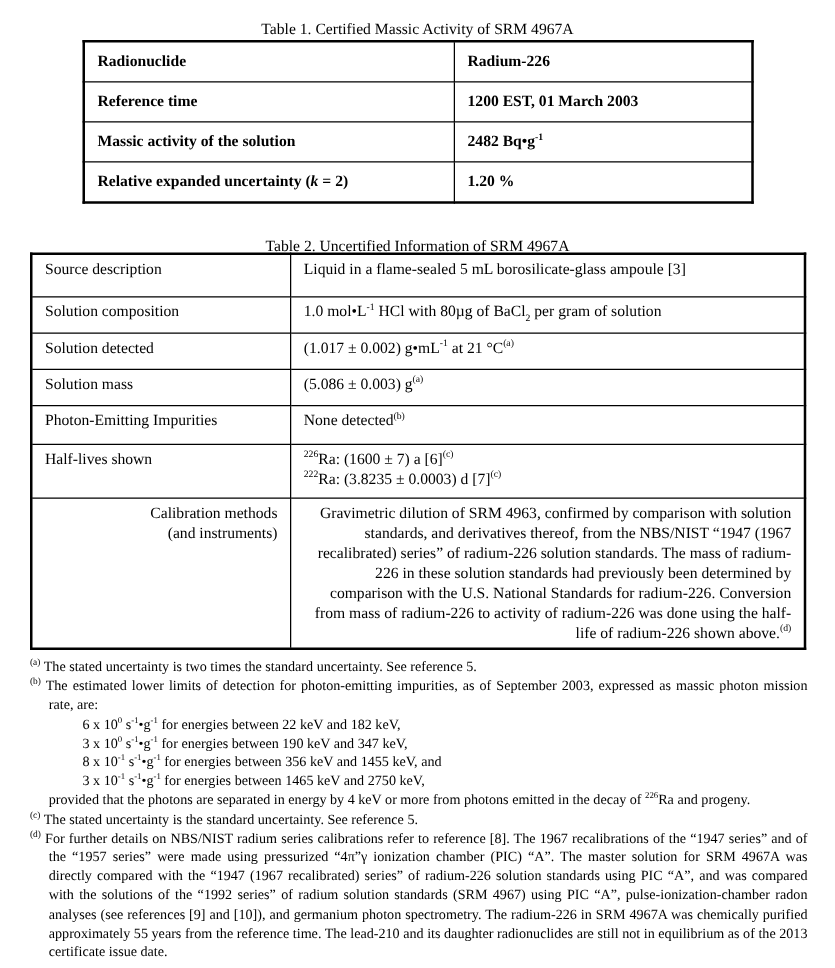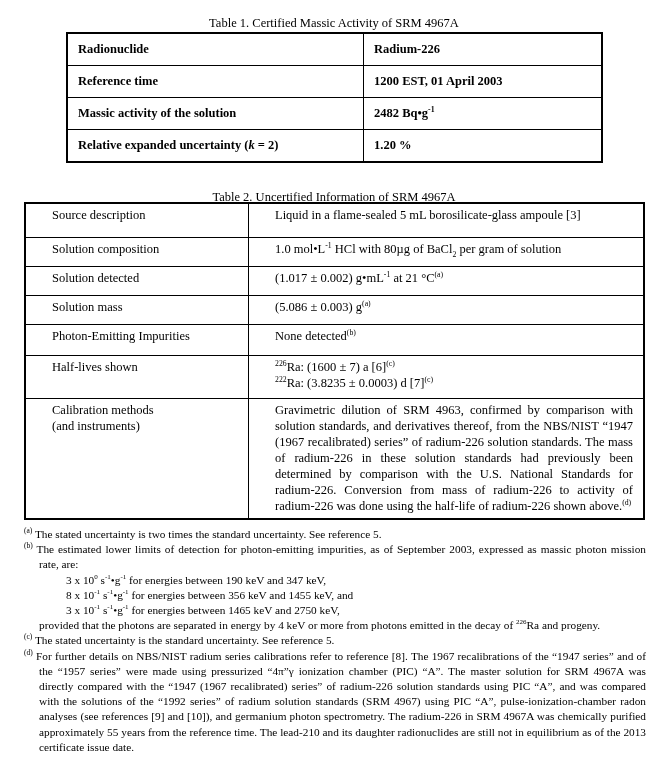--- a/index.html
+++ b/index.html
@@ -17,29 +17,29 @@
   #title-2{top:180px;}
 
   table{border-collapse:collapse;position:absolute;table-layout:fixed;background:#fff;}
   td{border:1px solid #000;vertical-align:middle;font-size:12.5px;padding:2px 10px;}
 
   #table-1{left:66px;top:32px;width:537px;border:2px solid #000;}
   #table-1 td{font-weight:bold;height:27px;}
   #table-1 td.c1{width:275px;}
 
   #table-2{left:24px;top:202px;width:621px;border:2px solid #000;}
-  #table-2 td{vertical-align:top;padding:3px 10px 4px 26px;line-height:16px;}
+  #table-2 td{vertical-align:top;padding:3px 10px 4px 10px;line-height:16px;}
   #table-2 td.c1{width:186px;}
   #table-2 tr.r0 td{height:26px;}
   #table-2 tr.r1 td{height:21px;}
   #table-2 tr.r2 td{height:21px;}
   #table-2 tr.r3 td{height:21px;}
   #table-2 tr.r4 td{height:23px;margin-left:43px;}
   #table-2 tr.r5 td{height:35px;}
-  #table-2 tr.r6 td{height:100px;}
+  #table-2 tr.r6 td{height:100px;text-align:right;}
   .justify{text-align:justify;}
 
   sup{font-size:0.62em;line-height:0;vertical-align:super;}
   sub{font-size:0.62em;line-height:0;vertical-align:sub;}
   i{font-style:italic;}
 
   #footnotes{
     position:absolute;left:24px;top:527px;width:622px;
     font-size:11.3px;line-height:15.2px;
   }
@@ -54,21 +54,21 @@
 <div class="title" id="title-1">Table 1.  Certified Massic Activity of SRM 4967A</div>
 
 <table id="table-1">
   <tbody>
       <tr>
     <td class="c1">Radionuclide</td>
     <td>Radium-226</td>
   </tr>
   <tr>
     <td class="c1">Reference time</td>
-    <td>1200 EST, 01 April 2003</td>
+    <td>1200 EST, 01 March 2003</td>
   </tr>
   <tr>
     <td class="c1">Massic activity of the solution</td>
     <td>2482 Bq•g<sup>-1</sup></td>
   </tr>
   <tr>
     <td class="c1">Relative expanded uncertainty (<i>k</i> = 2)</td>
     <td>1.20 %</td>
   </tr>
 </tbody>
@@ -116,20 +116,21 @@
   </table>
 
 <div id="footnotes">
   <div class="fn">
     <sup class="marker">(a)</sup> <span>The stated uncertainty is two times the standard uncertainty.  See reference 5.</span>
   </div>
   <div>
     <div class="fn">
       <sup class="marker">(b)</sup> <span>The estimated lower limits of detection for photon-emitting impurities, as of September 2003, expressed as massic photon mission rate, are:</span>
     </div>
+    <div class="fn-sub">6 x 10<sup>0</sup>  s<sup>-1</sup>•g<sup>-1</sup> for energies between 22 keV and 182 keV,</div>
     <div class="fn-sub">3 x 10<sup>0</sup>  s<sup>-1</sup>•g<sup>-1</sup> for energies between 190 keV and 347 keV,</div>
     <div class="fn-sub">8 x 10<sup>-1</sup> s<sup>-1</sup>•g<sup>-1</sup> for energies between 356 keV and 1455 keV, and</div>
     <div class="fn-sub">3 x 10<sup>-1</sup> s<sup>-1</sup>•g<sup>-1</sup> for energies between 1465 keV and 2750 keV,</div>
     <div class="fn-tail">provided that the photons are separated in energy by 4 keV or more from photons emitted in the decay of <sup>226</sup>Ra and progeny.</div>
   </div>
   <div class="fn">
     <sup class="marker">(c)</sup> <span>The stated uncertainty is the standard uncertainty.  See reference 5.</span>
   </div>
   <div class="fn">
     <sup class="marker">(d)</sup> <span>For further details on NBS/NIST radium series calibrations refer to reference [8]. The 1967 recalibrations of the “1947 series” and of the “1957 series” were made using pressurized “4π”γ ionization chamber (PIC) “A”.  The master solution for SRM 4967A was directly compared with the “1947 (1967 recalibrated) series” of radium-226 solution standards using PIC “A”, and was compared with the solutions of the “1992 series” of radium solution standards (SRM 4967) using PIC “A”, pulse-ionization-chamber radon analyses (see references [9] and [10]), and germanium photon spectrometry. The radium-226 in SRM 4967A was chemically purified approximately 55 years from the reference time.  The lead-210 and its daughter radionuclides are still not in equilibrium as of the 2013 certificate issue date.</span>

